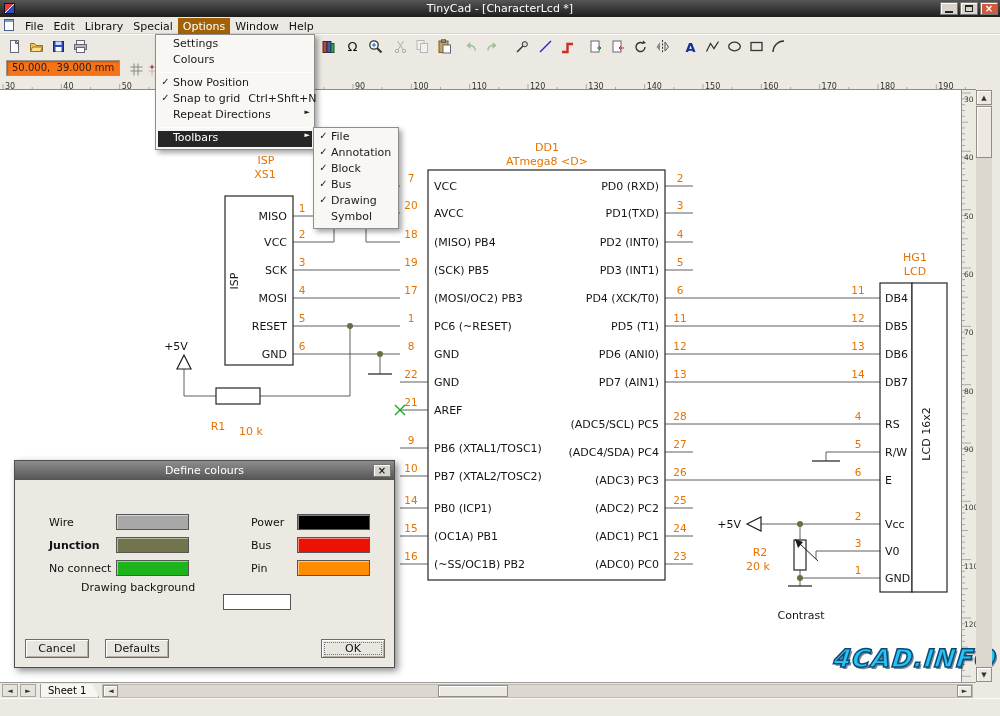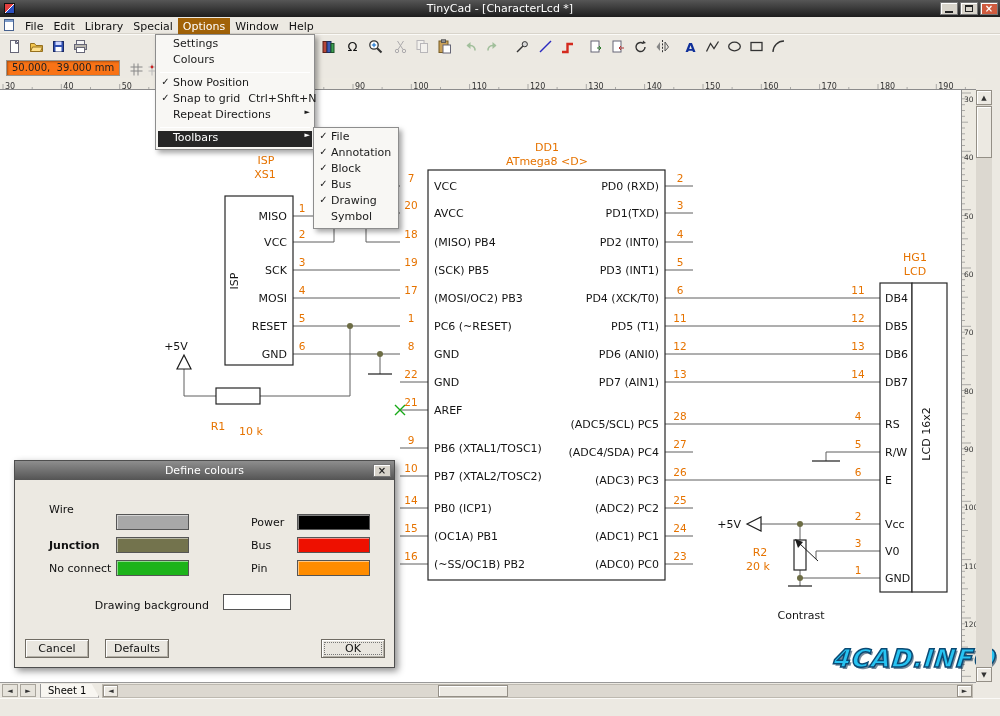--- a/index.html
+++ b/index.html
@@ -64,21 +64,21 @@
   .msep{height:1px;background:#c9c6bd;border-bottom:1px solid #fff;margin:3px 2px}
 
   
   .dialog{position:absolute;left:14px;top:460px;width:381px;height:208px;background:#ece9e2;border:1px solid #4e4e4e;box-shadow:3px 3px 7px rgba(0,0,0,.45);z-index:60;font-size:11px}
   .dtitle{position:absolute;left:0;top:0;width:100%;height:19px;background:linear-gradient(#8e8e8e,#545454);color:#fff;display:flex;align-items:center;justify-content:center}
   .dclose{position:absolute;right:3px;top:3px;width:18px;height:13px;background:#d8d4cb;border:1px solid #777;box-shadow:inset 1px 1px 0 #fff;color:#222;font-weight:bold;font-size:10px;display:flex;align-items:center;justify-content:center;line-height:1}
   .groupbox{position:absolute;left:10px;top:28px;width:362px;height:136px;border:1px solid #9a968e;box-shadow:inset 1px 1px 0 #fff}
   .legend{position:absolute;left:8px;top:-7px;background:#ece9e2;padding:0 4px;color:#111}
   .slabel{position:absolute;color:#111;white-space:nowrap}
   .sw{position:absolute;width:73px;height:16px;border:1px solid #555;box-shadow:inset 1px 1px 0 rgba(255,255,255,.5)}
-  .bglabel{position:absolute;left:66px;top:138px;width:128px;text-align:right;color:#111}
+  .bglabel{position:absolute;left:66px;top:120px;width:128px;color:#111}
   .bgsw{left:208px;top:133px;width:68px}
   .dbtn{position:absolute;top:178px;width:64px;height:19px;background:#e9e6df;border:1px solid #6f6b63;box-shadow:inset 1px 1px 0 #fff,inset -1px -1px 0 #b4b0a7;font-size:11px;display:flex;align-items:center;justify-content:center;color:#111}
   .dbtn.default{outline:1px dotted #777;outline-offset:-4px}
 
   
   .watermark{position:absolute;left:834px;top:554px;font-size:25px;font-weight:bold;font-style:italic;color:#27c3f2;-webkit-text-stroke:1.5px #0b4a74;text-shadow:2px 2px 0 rgba(7,42,74,.55);transform:skewX(-6deg);letter-spacing:1px}
 
   
   svg text{font-family:"DejaVu Sans","Liberation Sans",sans-serif}
   .wires path{stroke:#5f5f5f;stroke-width:1;fill:none}
@@ -844,21 +844,21 @@
         <span class="ml">Symbol</span>
       </div>
     </div>
 
   <div class="dialog">
     <div class="dtitle">
       <span>Define colours</span>
       <span class="dclose">×</span>
     </div>
     <div id="swatchRows">
-        <span class="slabel" style="left: 34px; top: 42px;">Wire</span>
+        <span class="slabel" style="left: 34px; top: 55px;">Wire</span>
         <span class="sw" style="left: 101px; top: 53px; background: rgb(168, 168, 168);"></span>
         <span class="slabel" style="left: 34px; top: 78px; font-weight: bold;">Junction</span>
         <span class="sw" style="left: 101px; top: 76px; background: rgb(115, 115, 77);"></span>
         <span class="slabel" style="left: 34px; top: 101px;">No connect</span>
         <span class="sw" style="left: 101px; top: 99px; background: rgb(29, 179, 26);"></span>
         <span class="slabel" style="left: 236px; top: 55px;">Power</span>
         <span class="sw" style="left: 282px; top: 53px; background: rgb(0, 0, 0);"></span>
         <span class="slabel" style="left: 236px; top: 78px;">Bus</span>
         <span class="sw" style="left: 282px; top: 76px; background: rgb(238, 16, 0);"></span>
         <span class="slabel" style="left: 236px; top: 101px;">Pin</span>

